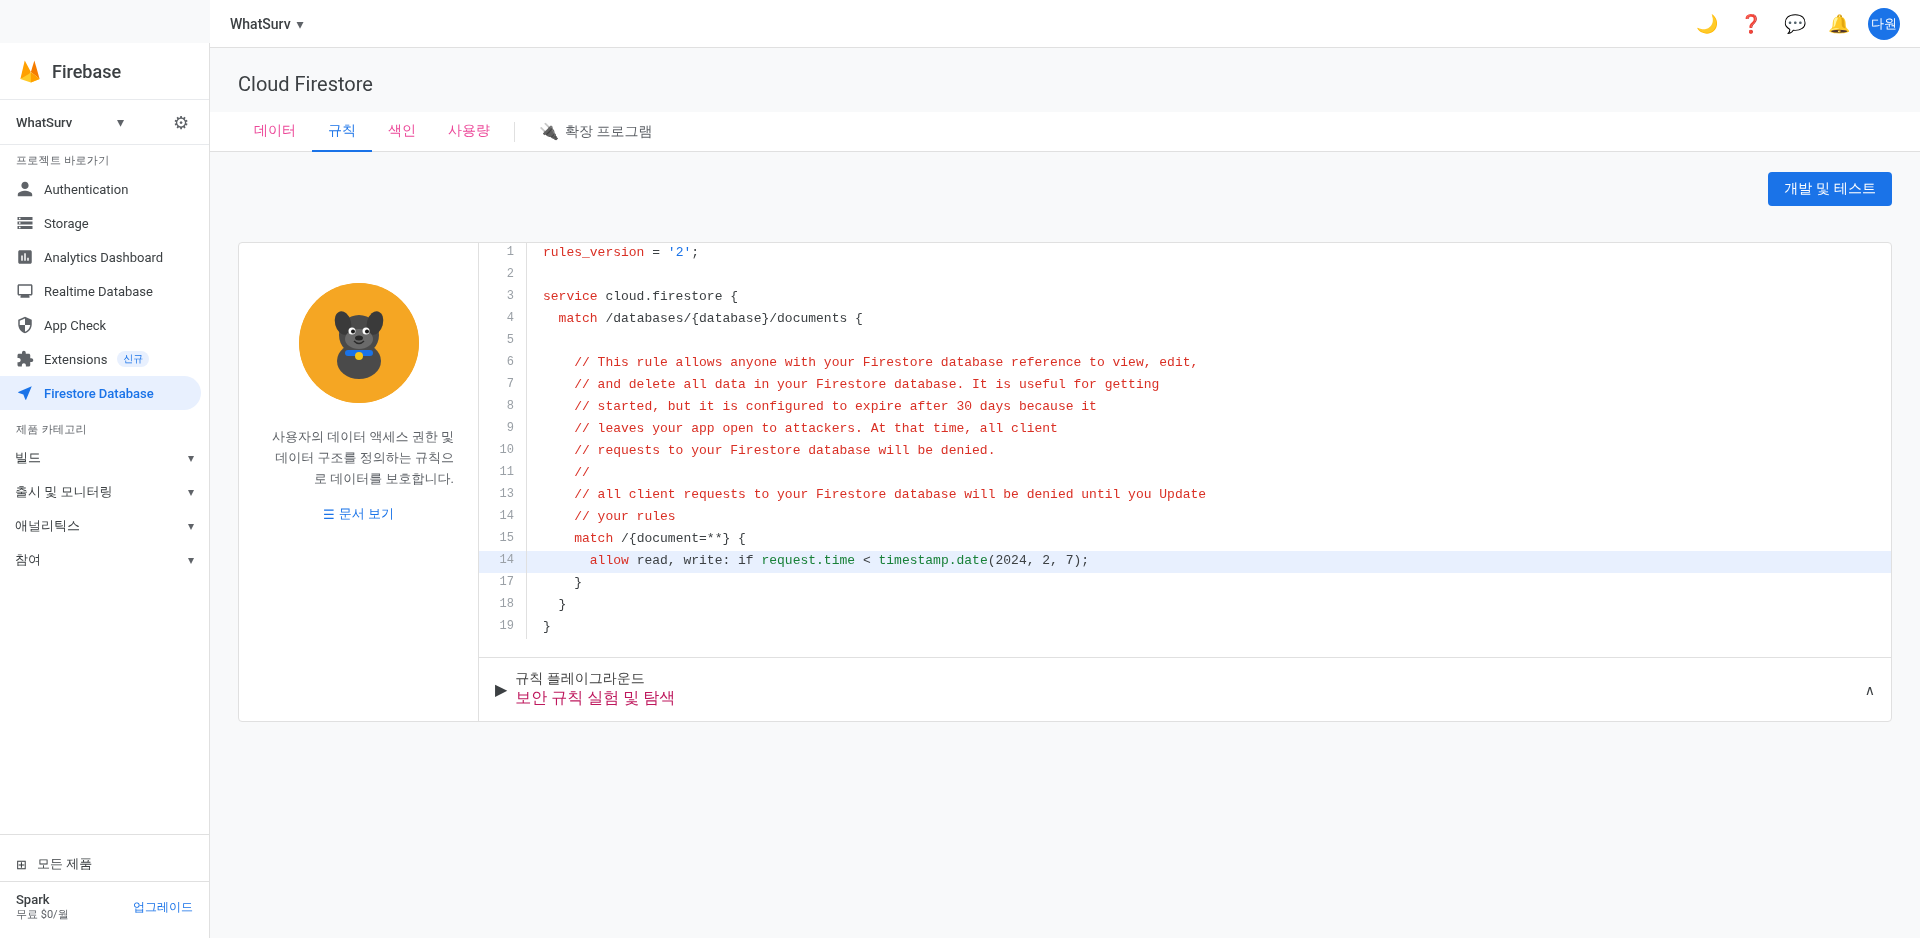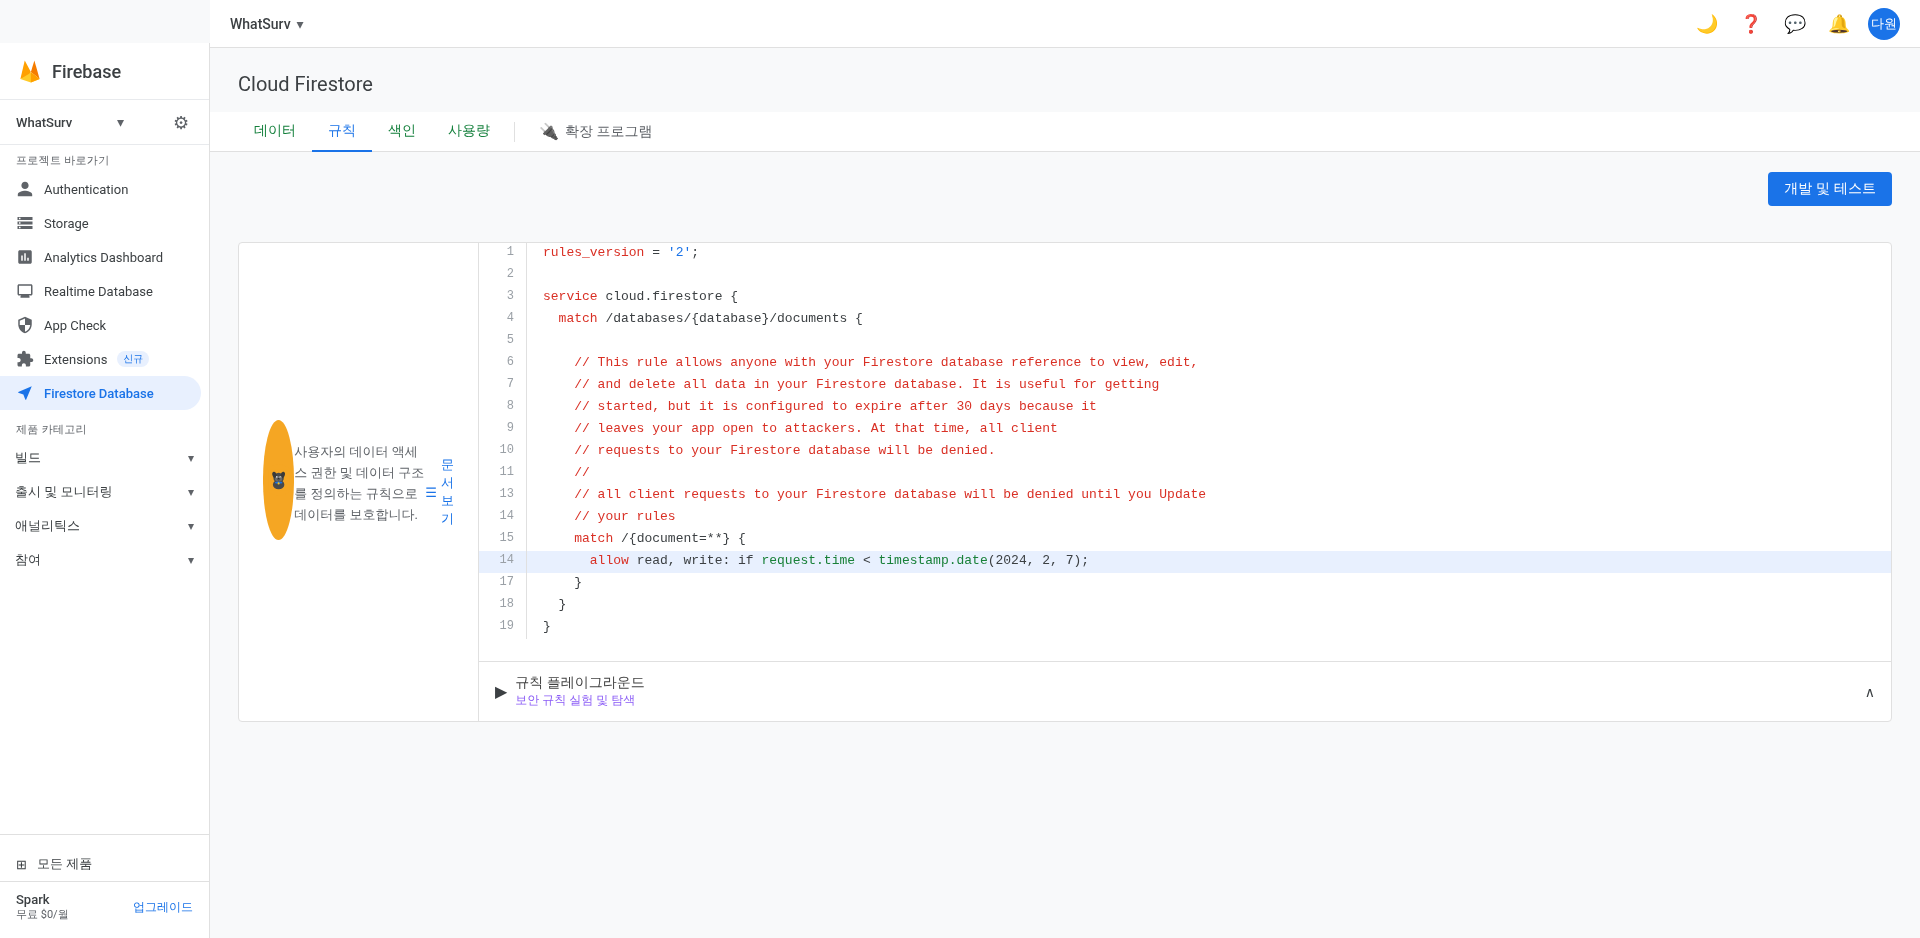--- a/index.html
+++ b/index.html
@@ -224,21 +224,21 @@
       border-bottom: 1px solid #e0e0e0;
       margin-bottom: 20px;
       background: #fff;
       margin-left: -28px;
       margin-right: -28px;
       padding: 0 28px;
     }
     .tab {
       padding: 10px 16px;
       font-size: 14px;
-      color: #15803d;
+      color: #ec4899;
       cursor: pointer;
       border-bottom: 2px solid transparent;
       margin-bottom: -1px;
     }
     .tab.active {
       color: #1a73e8;
       border-bottom: 2px solid #1a73e8;
       font-weight: 500;
     }
     .tab-divider {
@@ -285,24 +285,24 @@
       background: #fff;
       min-height: 480px;
     }
 
     
     .rules-info {
       width: 240px;
       min-width: 240px;
       border-right: 1px solid #e0e0e0;
       display: flex;
-      flex-direction: row;
+      flex-direction: column;
       align-items: center;
       padding: 40px 24px 20px;
-      text-align: left;
+      text-align: right;
     }
     .dog-avatar {
       width: 120px;
       height: 120px;
       border-radius: 50%;
       background: #f5a623;
       display: flex;
       align-items: center;
       justify-content: center;
       margin-bottom: 24px;
@@ -371,21 +371,21 @@
       padding: 12px 16px;
       cursor: pointer;
     }
     .playground-title {
       display: flex;
       align-items: center;
       gap: 8px;
     }
     .playground-icon { font-size: 16px; }
     .playground-label { font-size: 14px; font-weight: 500; color: #404040; }
-    .playground-sub { font-size: 12px; color: #8b5cf6; }
+    .playground-sub { font-size: 16px; color: #be185d; }
   </style>
 </head>
 <body>
 
 <div class="sidebar">
   <div class="sidebar-logo">
     <svg class="firebase-icon" viewBox="0 0 32 32" fill="none">
       <path d="M5 25L10 4l7 13-3 5-9 3z" fill="#FFA000"></path>
       <path d="M17 17l4-13 6 21-10-8z" fill="#F57C00"></path>
       <path d="M5 25l12-7 10 7-10 4-12-4z" fill="#FFCA28"></path>

